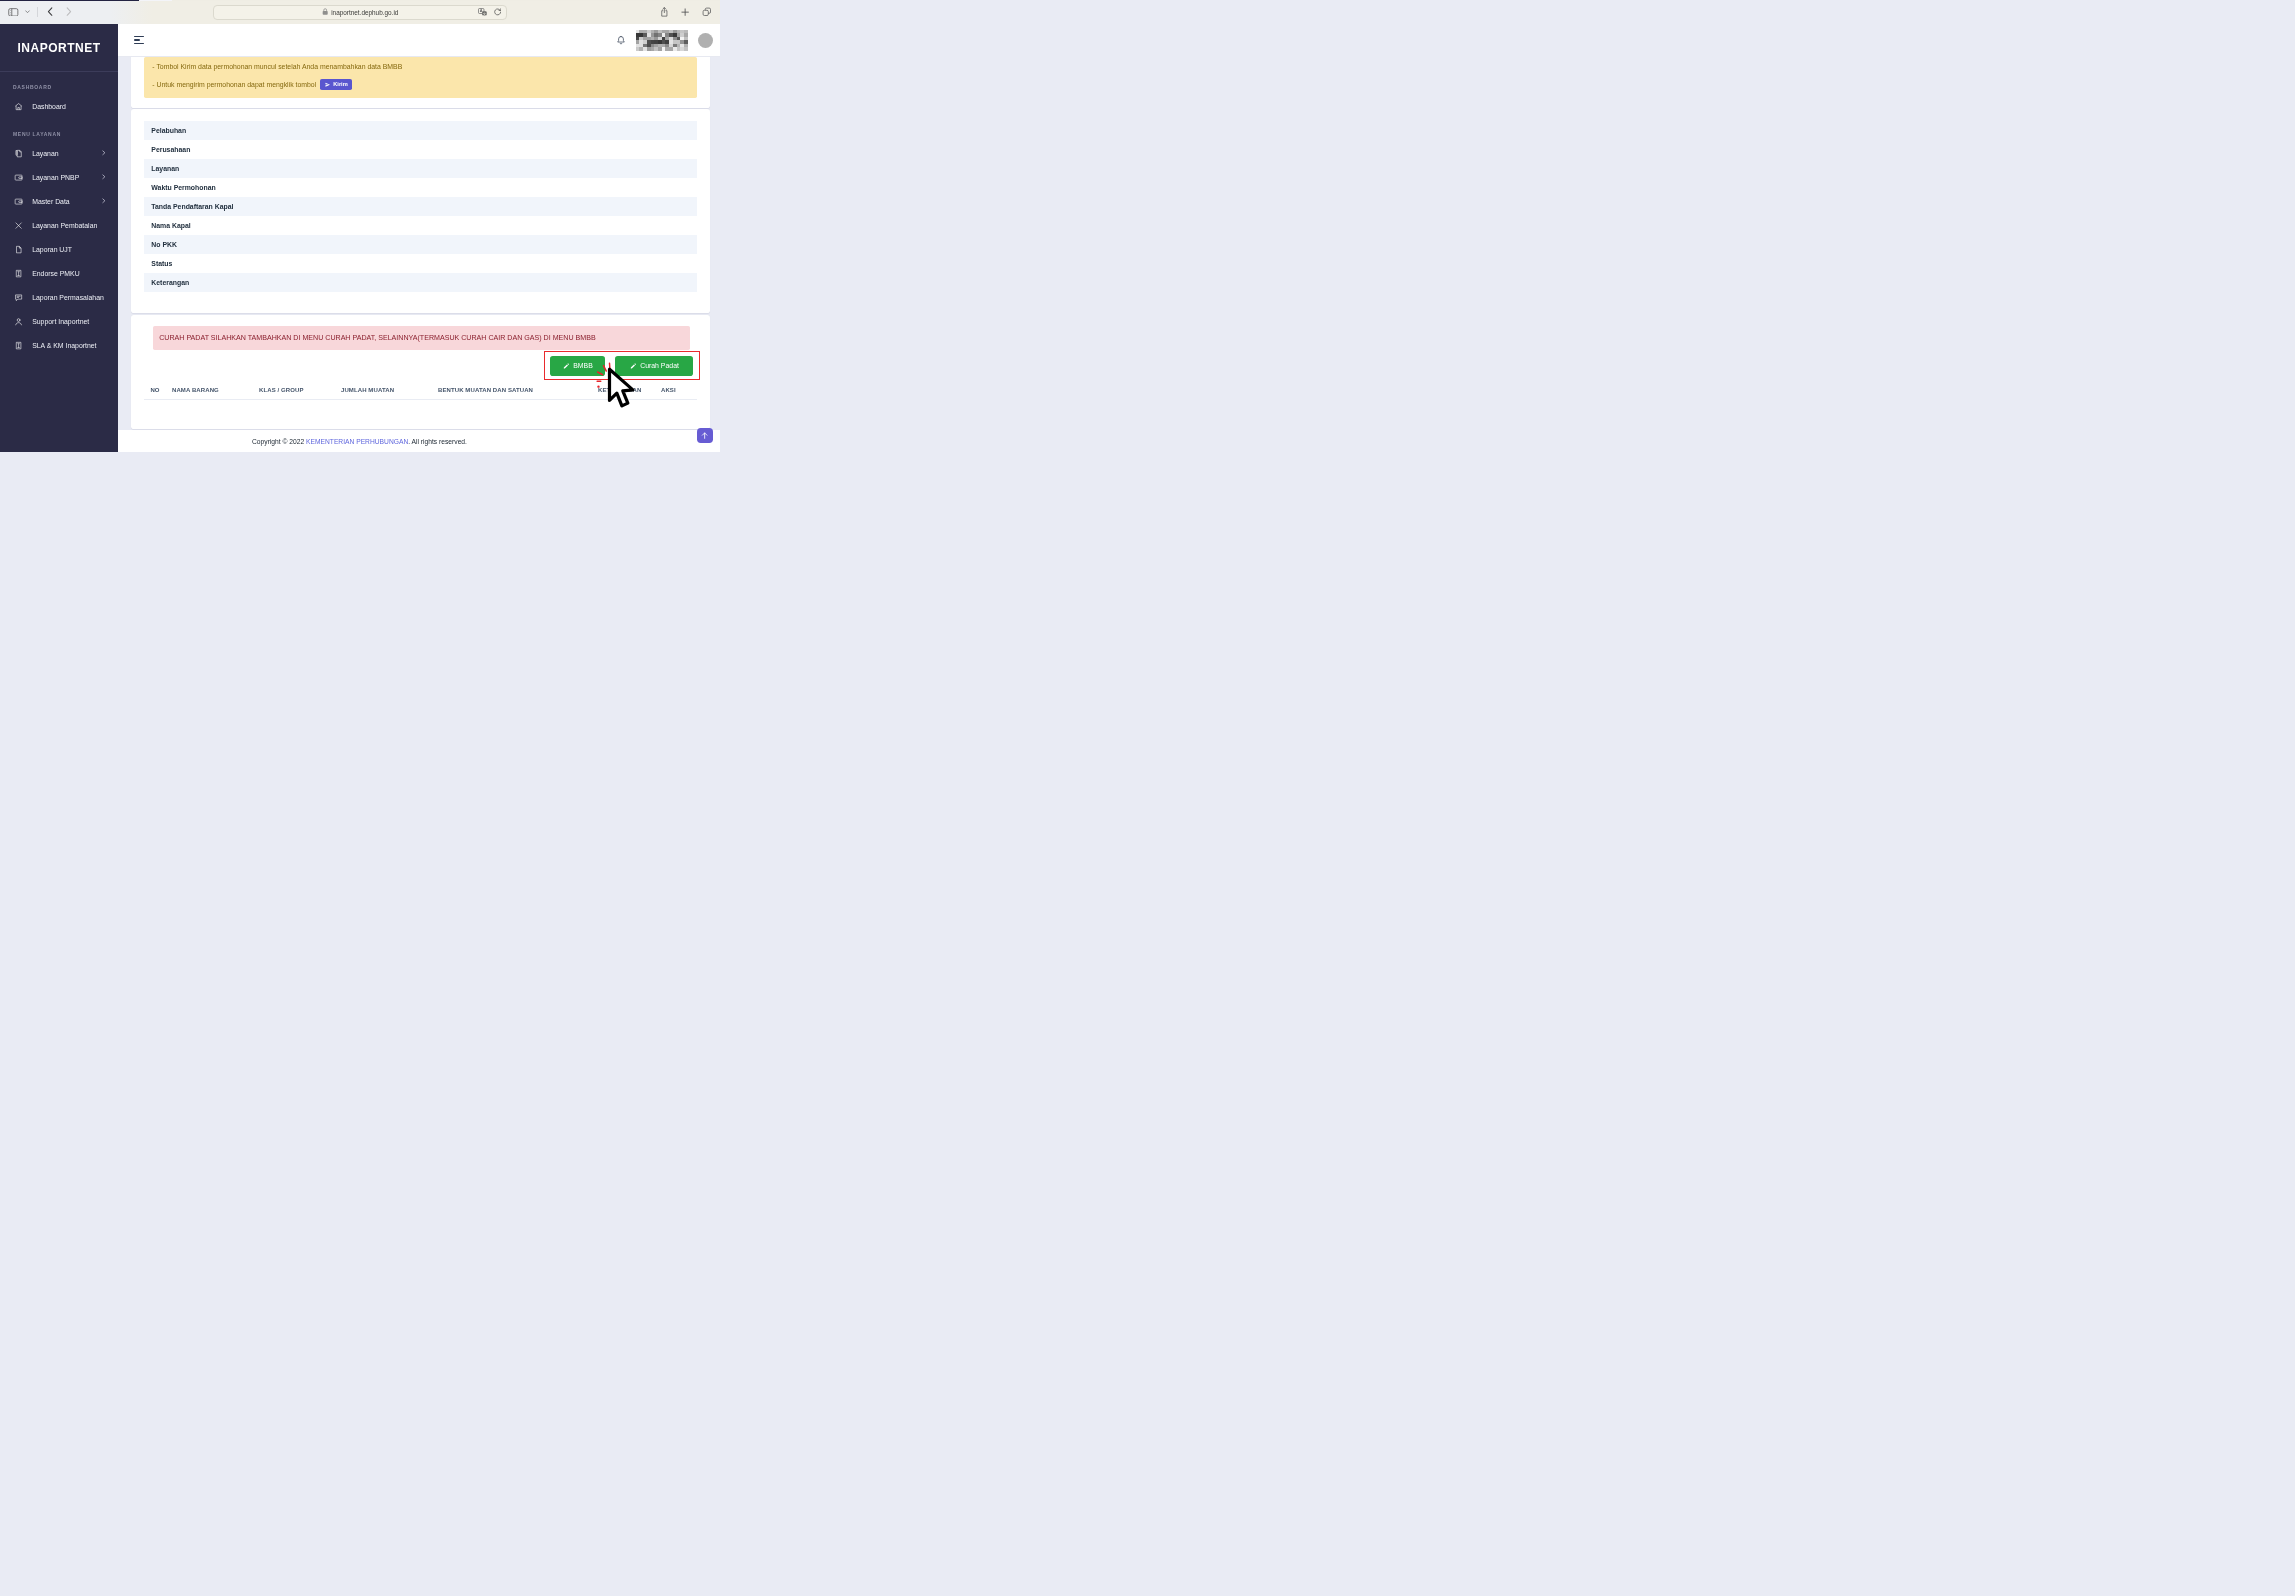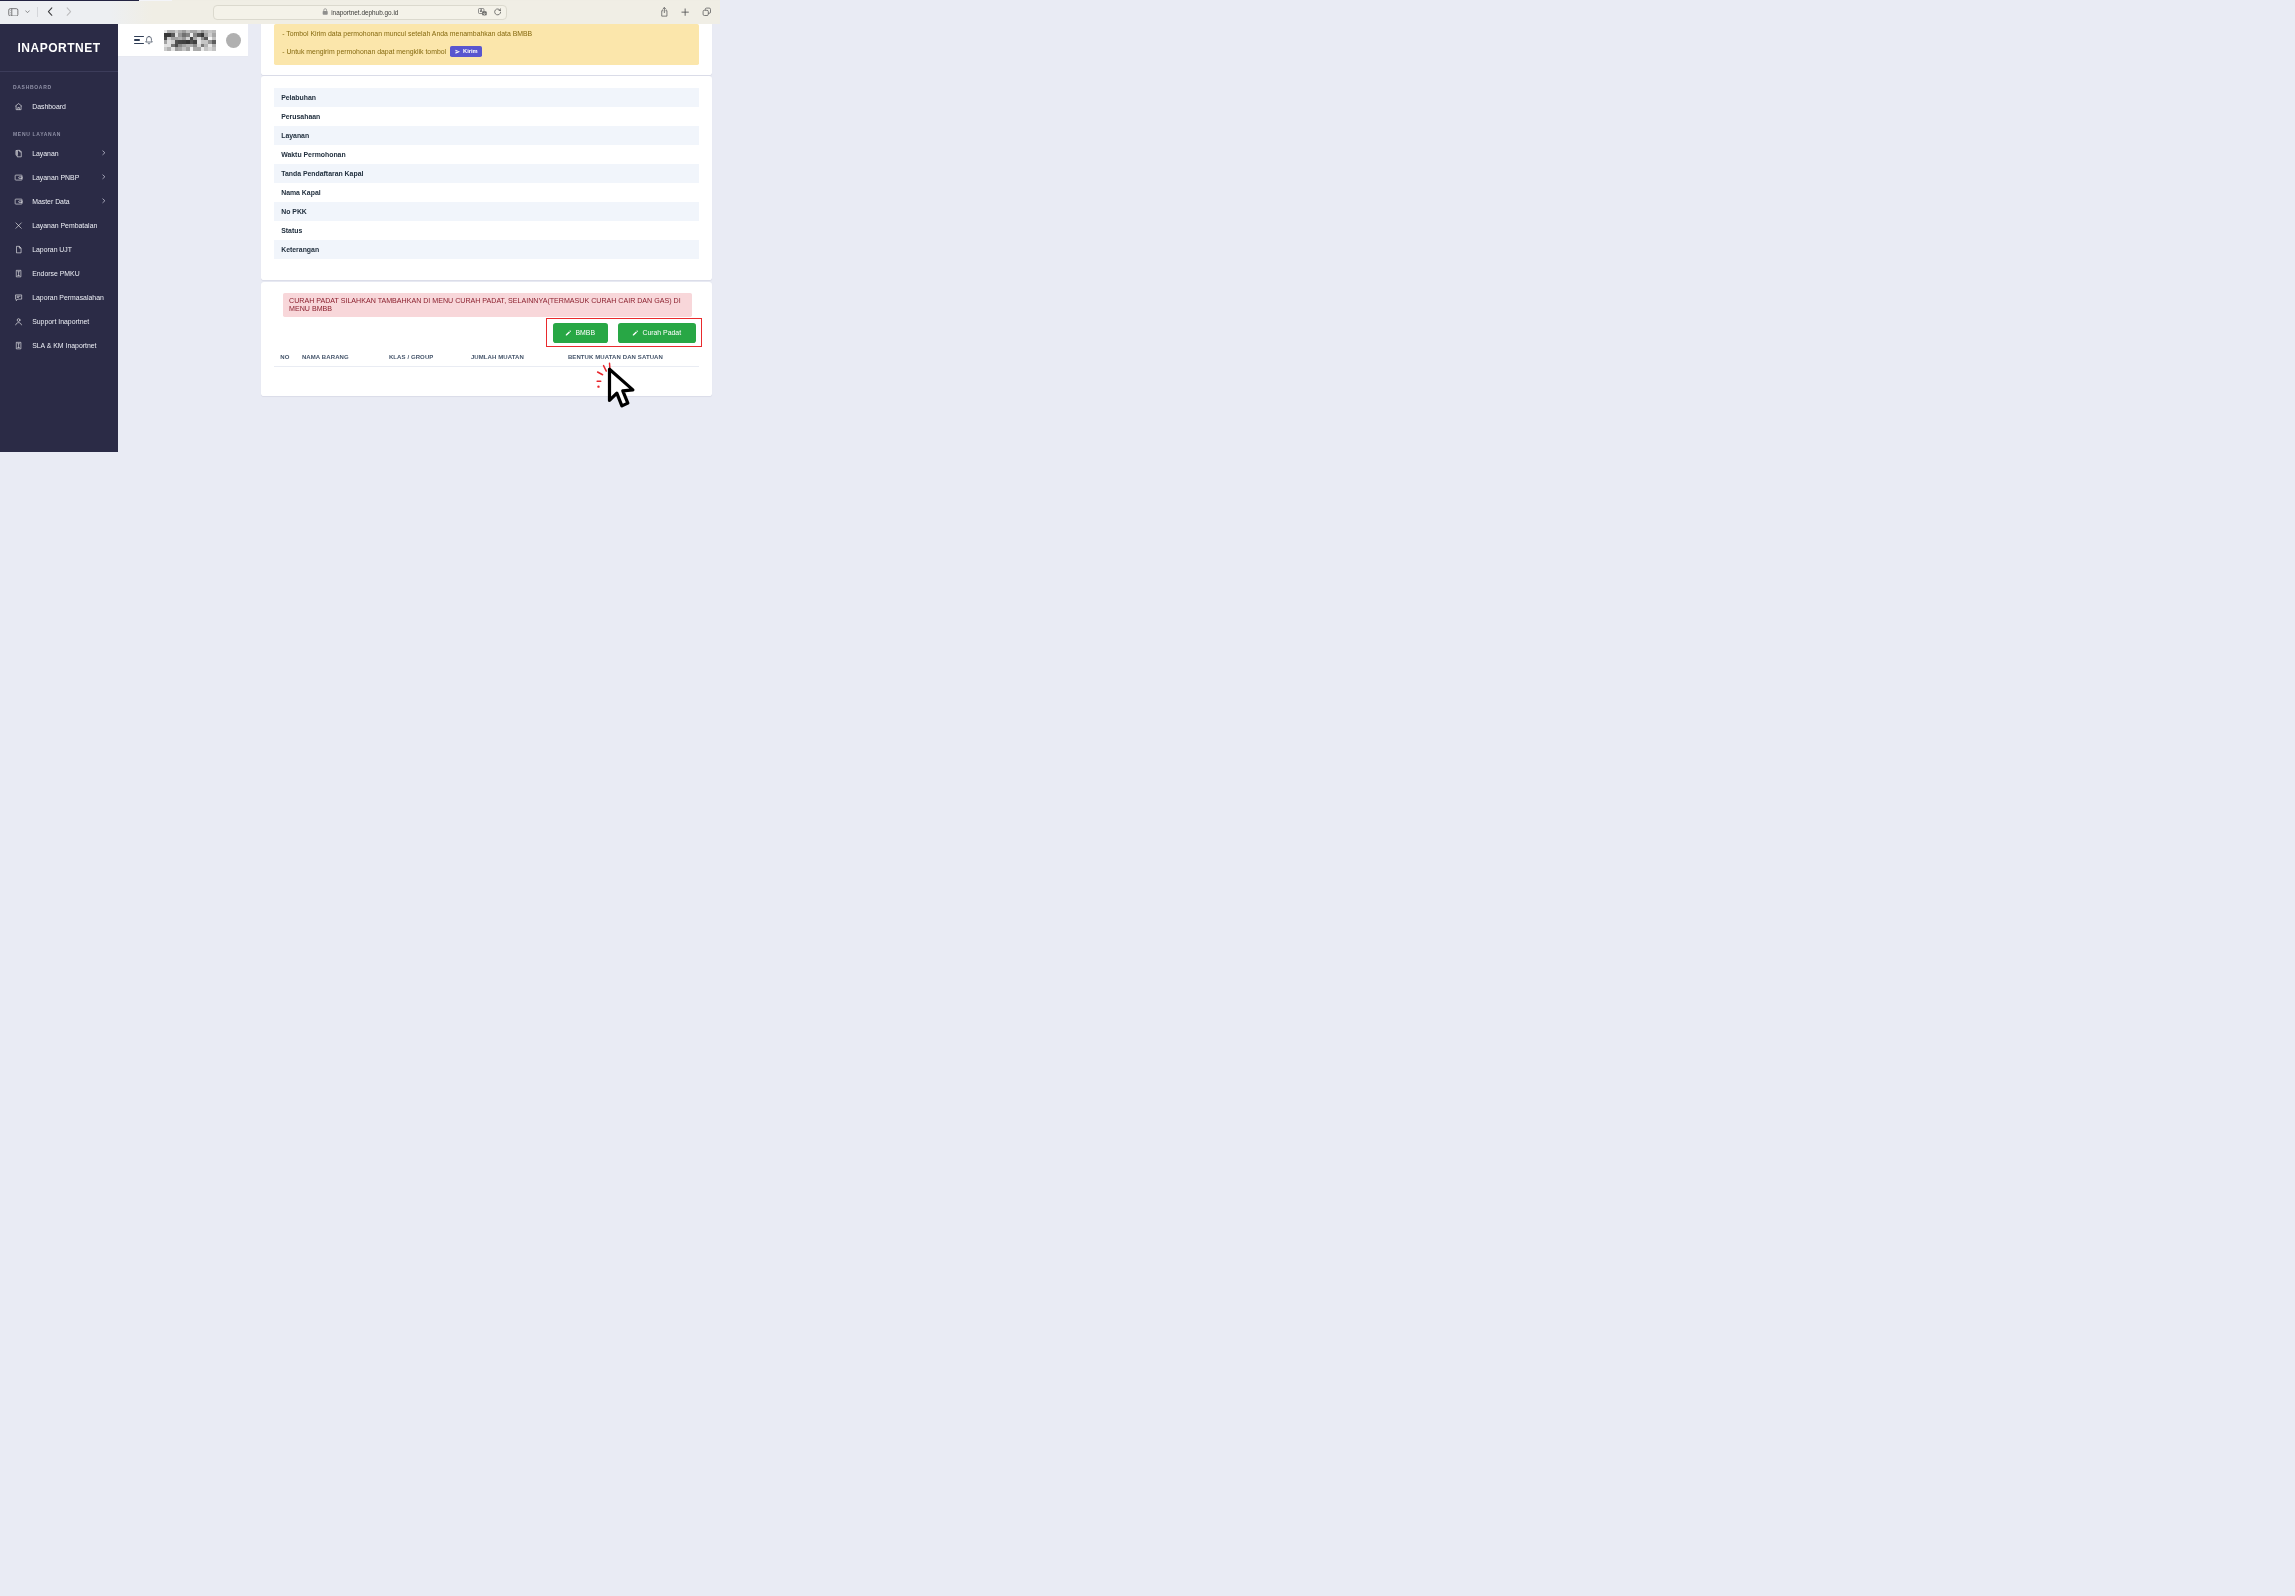--- a/index.html
+++ b/index.html
@@ -31,21 +31,21 @@
   
   .app{display:flex;height:428px;}
   .sidebar{width:118px;background:var(--sidebar-bg);color:#f4f5f9;flex-shrink:0;}
   .logo{height:48px;display:flex;align-items:center;justify-content:center;font-size:12px;font-weight:800;letter-spacing:0.5px;color:#fff;border-bottom:0.5px solid var(--sidebar-divider);}
   .section-label{margin:12px 0 4.6px 13px;font-size:5px;letter-spacing:0.7px;color:var(--sidebar-muted);font-weight:700;}
   .nav-item{height:24px;display:flex;align-items:center;gap:9.2px;padding:0 12px 0 13.8px;font-size:6.9px;color:#eef0f6;cursor:pointer;}
   .nav-item .ico{width:9.2px;height:9.2px;flex-shrink:0;}
   .nav-item .lbl{flex:1;}
   .nav-item .chev{width:5.5px;height:5.5px;color:#c9cada;}
 
-  .main{flex:1;position:relative;display:flex;flex-direction:row;background:var(--page-bg);}
+  .main{flex:1;position:relative;display:flex;flex-direction:column;background:var(--page-bg);}
   .header{height:33px;background:#fff;display:flex;align-items:center;padding:0 7.3px 0 15.6px;border-bottom:0.5px solid #e7e9f1;}
   .hamburger{display:flex;flex-direction:column;gap:1.8px;background:none;border:none;cursor:pointer;}
   .hamburger i{display:block;height:1.6px;border-radius:0.9px;background:#2f3d55;}
   .hamburger i:nth-child(1){width:10px;} .hamburger i:nth-child(2){width:6.9px;} .hamburger i:nth-child(3){width:10px;}
   .header-right{margin-left:auto;display:flex;align-items:center;gap:10px;}
   .bell{background:none;border:none;cursor:pointer;color:#3e4a5c;}
   .mosaic{width:52px;height:21px;display:grid;grid-template-columns:repeat(14,1fr);grid-auto-rows:1fr;overflow:hidden;}
   .mosaic i{display:block;}
   .avatar{width:15px;height:15px;border-radius:50%;background:#b0b0b0;border:none;cursor:pointer;}
 

